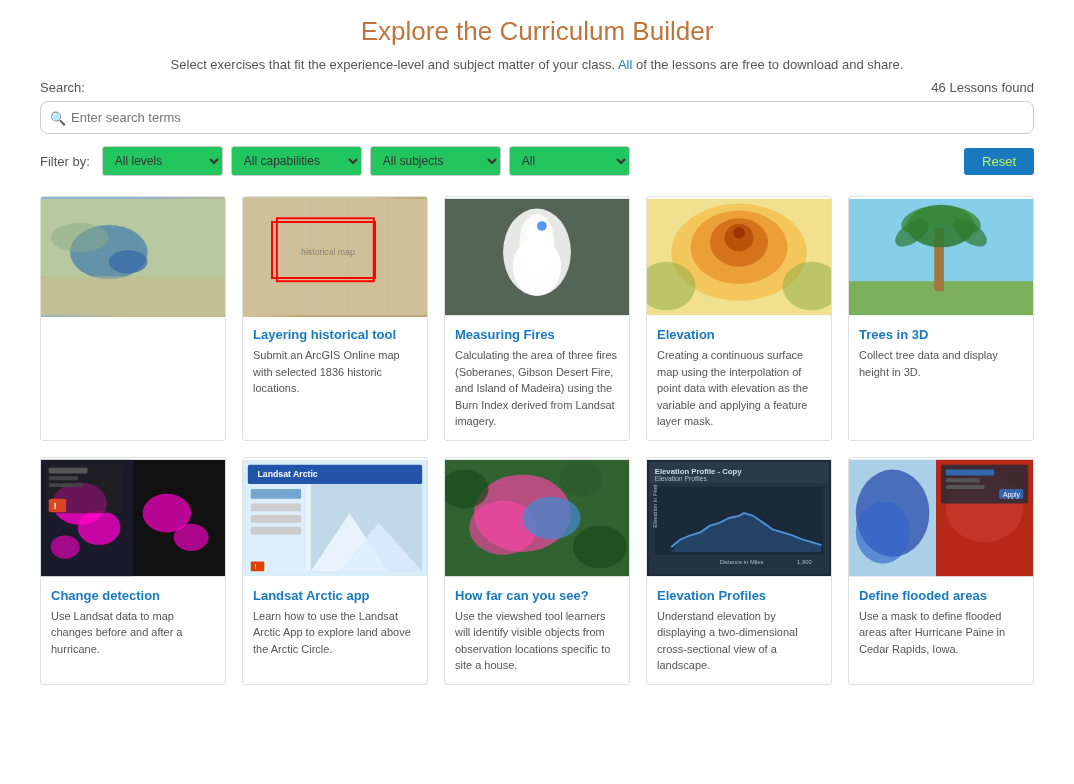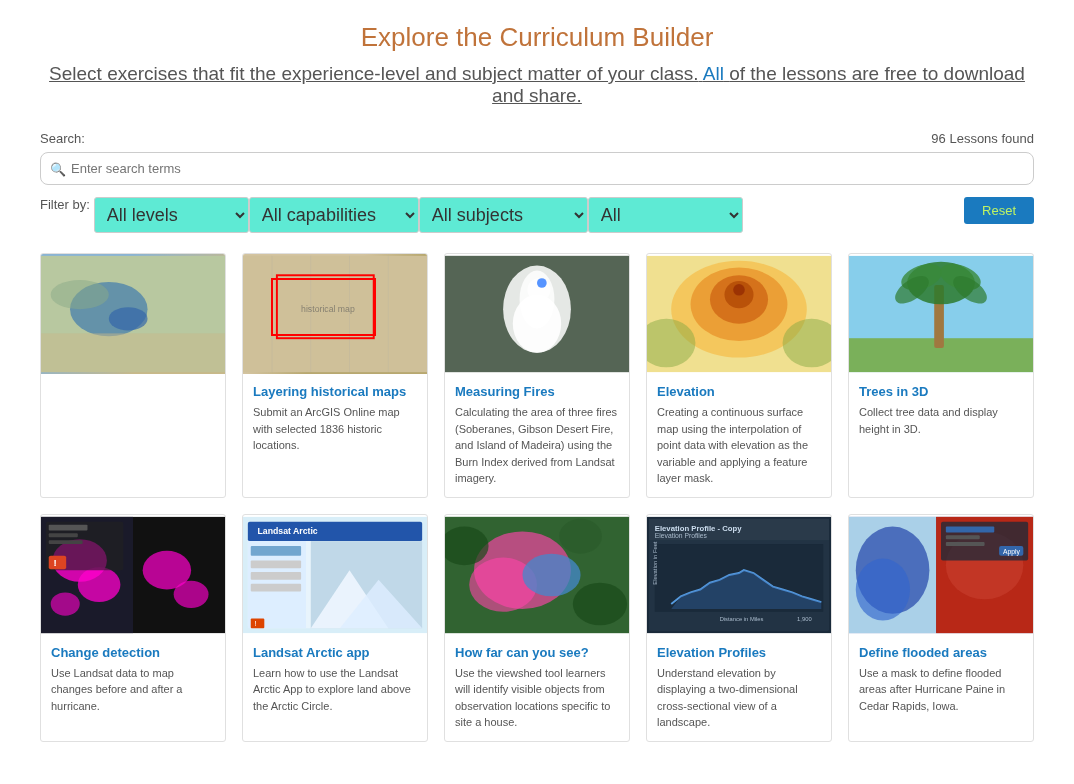--- a/index.html
+++ b/index.html
@@ -1,34 +1,33 @@
 <!DOCTYPE html>
 <html><head>
   <meta charset="utf-8">
   <style>
     * { box-sizing: border-box; margin: 0; padding: 0; }
     body { font-family: Arial, sans-serif; background: #fff; color: #333; font-size: 13px; }
 
-    .page-wrapper { max-width: 1074px; margin: 0 auto; padding: 12px 40px; }
+    .page-wrapper { max-width: 1074px; margin: 0 auto; padding: 6px 40px; }
 
     .page-title {
       text-align: center;
       font-size: 26px;
       font-weight: normal;
       color: #c0733a;
       margin-bottom: 10px;
       margin-top: 10px;
     }
 
     .subtitle {
       text-align: center;
-      font-size: 19px;
+      font-size: 13px;
       color: #555;
-      margin-bottom: 24px;
-      text-decoration: underline;
+      margin-bottom: 8px;
     }
     .subtitle a { color: #1a7abf; text-decoration: none; }
 
     .search-area { margin-bottom: 20px; }
     .search-row-top {
       display: flex;
       justify-content: space-between;
       margin-bottom: 6px;
     }
     .search-label { font-size: 13px; color: #555; }
@@ -51,31 +50,31 @@
       padding: 8px 12px 8px 30px;
       border: 1px solid #ccc;
       border-radius: 8px;
       font-size: 13px;
       color: #999;
       outline: none;
     }
 
     .filter-row {
       display: flex;
-      align-items: flex-start;
-      gap: 0;
+      align-items: center;
+      gap: 8px;
     }
     .filter-label { font-size: 13px; color: #555; margin-right: 4px; }
     .filter-select {
       padding: 6px 24px 6px 8px;
       border: 1px solid #ccc;
       border-radius: 3px;
-      font-size: 18px;
+      font-size: 12px;
       color: #333;
-      background: #5eead4;
+      background: #22c55e;
       appearance: auto;
       cursor: pointer;
     }
     .reset-btn {
       padding: 6px 18px;
       background: #1a7abf;
       color: #bef264;
       border: none;
       border-radius: 3px;
       font-size: 13px;
@@ -145,21 +144,21 @@
 
   <p class="subtitle">
     <span>Select exercises that fit the experience-level and subject matter of your class.</span>
     <a href="#">All</a>
     <span> of the lessons are free to download and share.</span>
   </p>
 
   <div class="search-area">
     <div class="search-row-top">
       <span class="search-label">Search:</span>
-      <span class="lessons-found">96 Lessons found</span>
+      <span class="lessons-found">46 Lessons found</span>
     </div>
 
     <div class="search-input-wrapper">
       <span class="search-icon-inner">🔍</span>
       <input type="text" class="search-input" placeholder="Enter search terms" style="">
     </div>
 
     <div class="filter-row">
       <span class="filter-label">Filter by:</span>
       <select class="filter-select">
@@ -210,21 +209,21 @@
           <rect x="0" y="0" width="190" height="120" fill="#d4c4a0" opacity="0.6"></rect>
           <line x1="30" y1="0" x2="30" y2="120" stroke="#aaa" stroke-width="0.5" opacity="0.4"></line>
           <line x1="70" y1="0" x2="70" y2="120" stroke="#aaa" stroke-width="0.5" opacity="0.4"></line>
           <line x1="110" y1="0" x2="110" y2="120" stroke="#aaa" stroke-width="0.5" opacity="0.4"></line>
           <line x1="150" y1="0" x2="150" y2="120" stroke="#aaa" stroke-width="0.5" opacity="0.4"></line>
           <rect x="35" y="20" width="100" height="65" fill="none" stroke="red" stroke-width="2"></rect>
           <text x="60" y="58" fill="#555" font-size="9" opacity="0.6">historical map</text>
         </svg>
       </div>
       <div class="card-body">
-        <div class="card-title">Layering historical maps</div>
+        <div class="card-title">Layering historical tool</div>
         <div class="card-desc">Submit an ArcGIS Online map with selected 1836 historic locations.</div>
       </div>
     </div>
 
     <div class="card">
       <div class="card-image">
         <svg width="100%" height="100%" viewBox="0 0 190 120" xmlns="http://www.w3.org/2000/svg">
           <rect width="190" height="120" fill="#4a5a4a"></rect>
           <rect width="190" height="120" fill="#5a6a5a" opacity="0.7"></rect>
 

